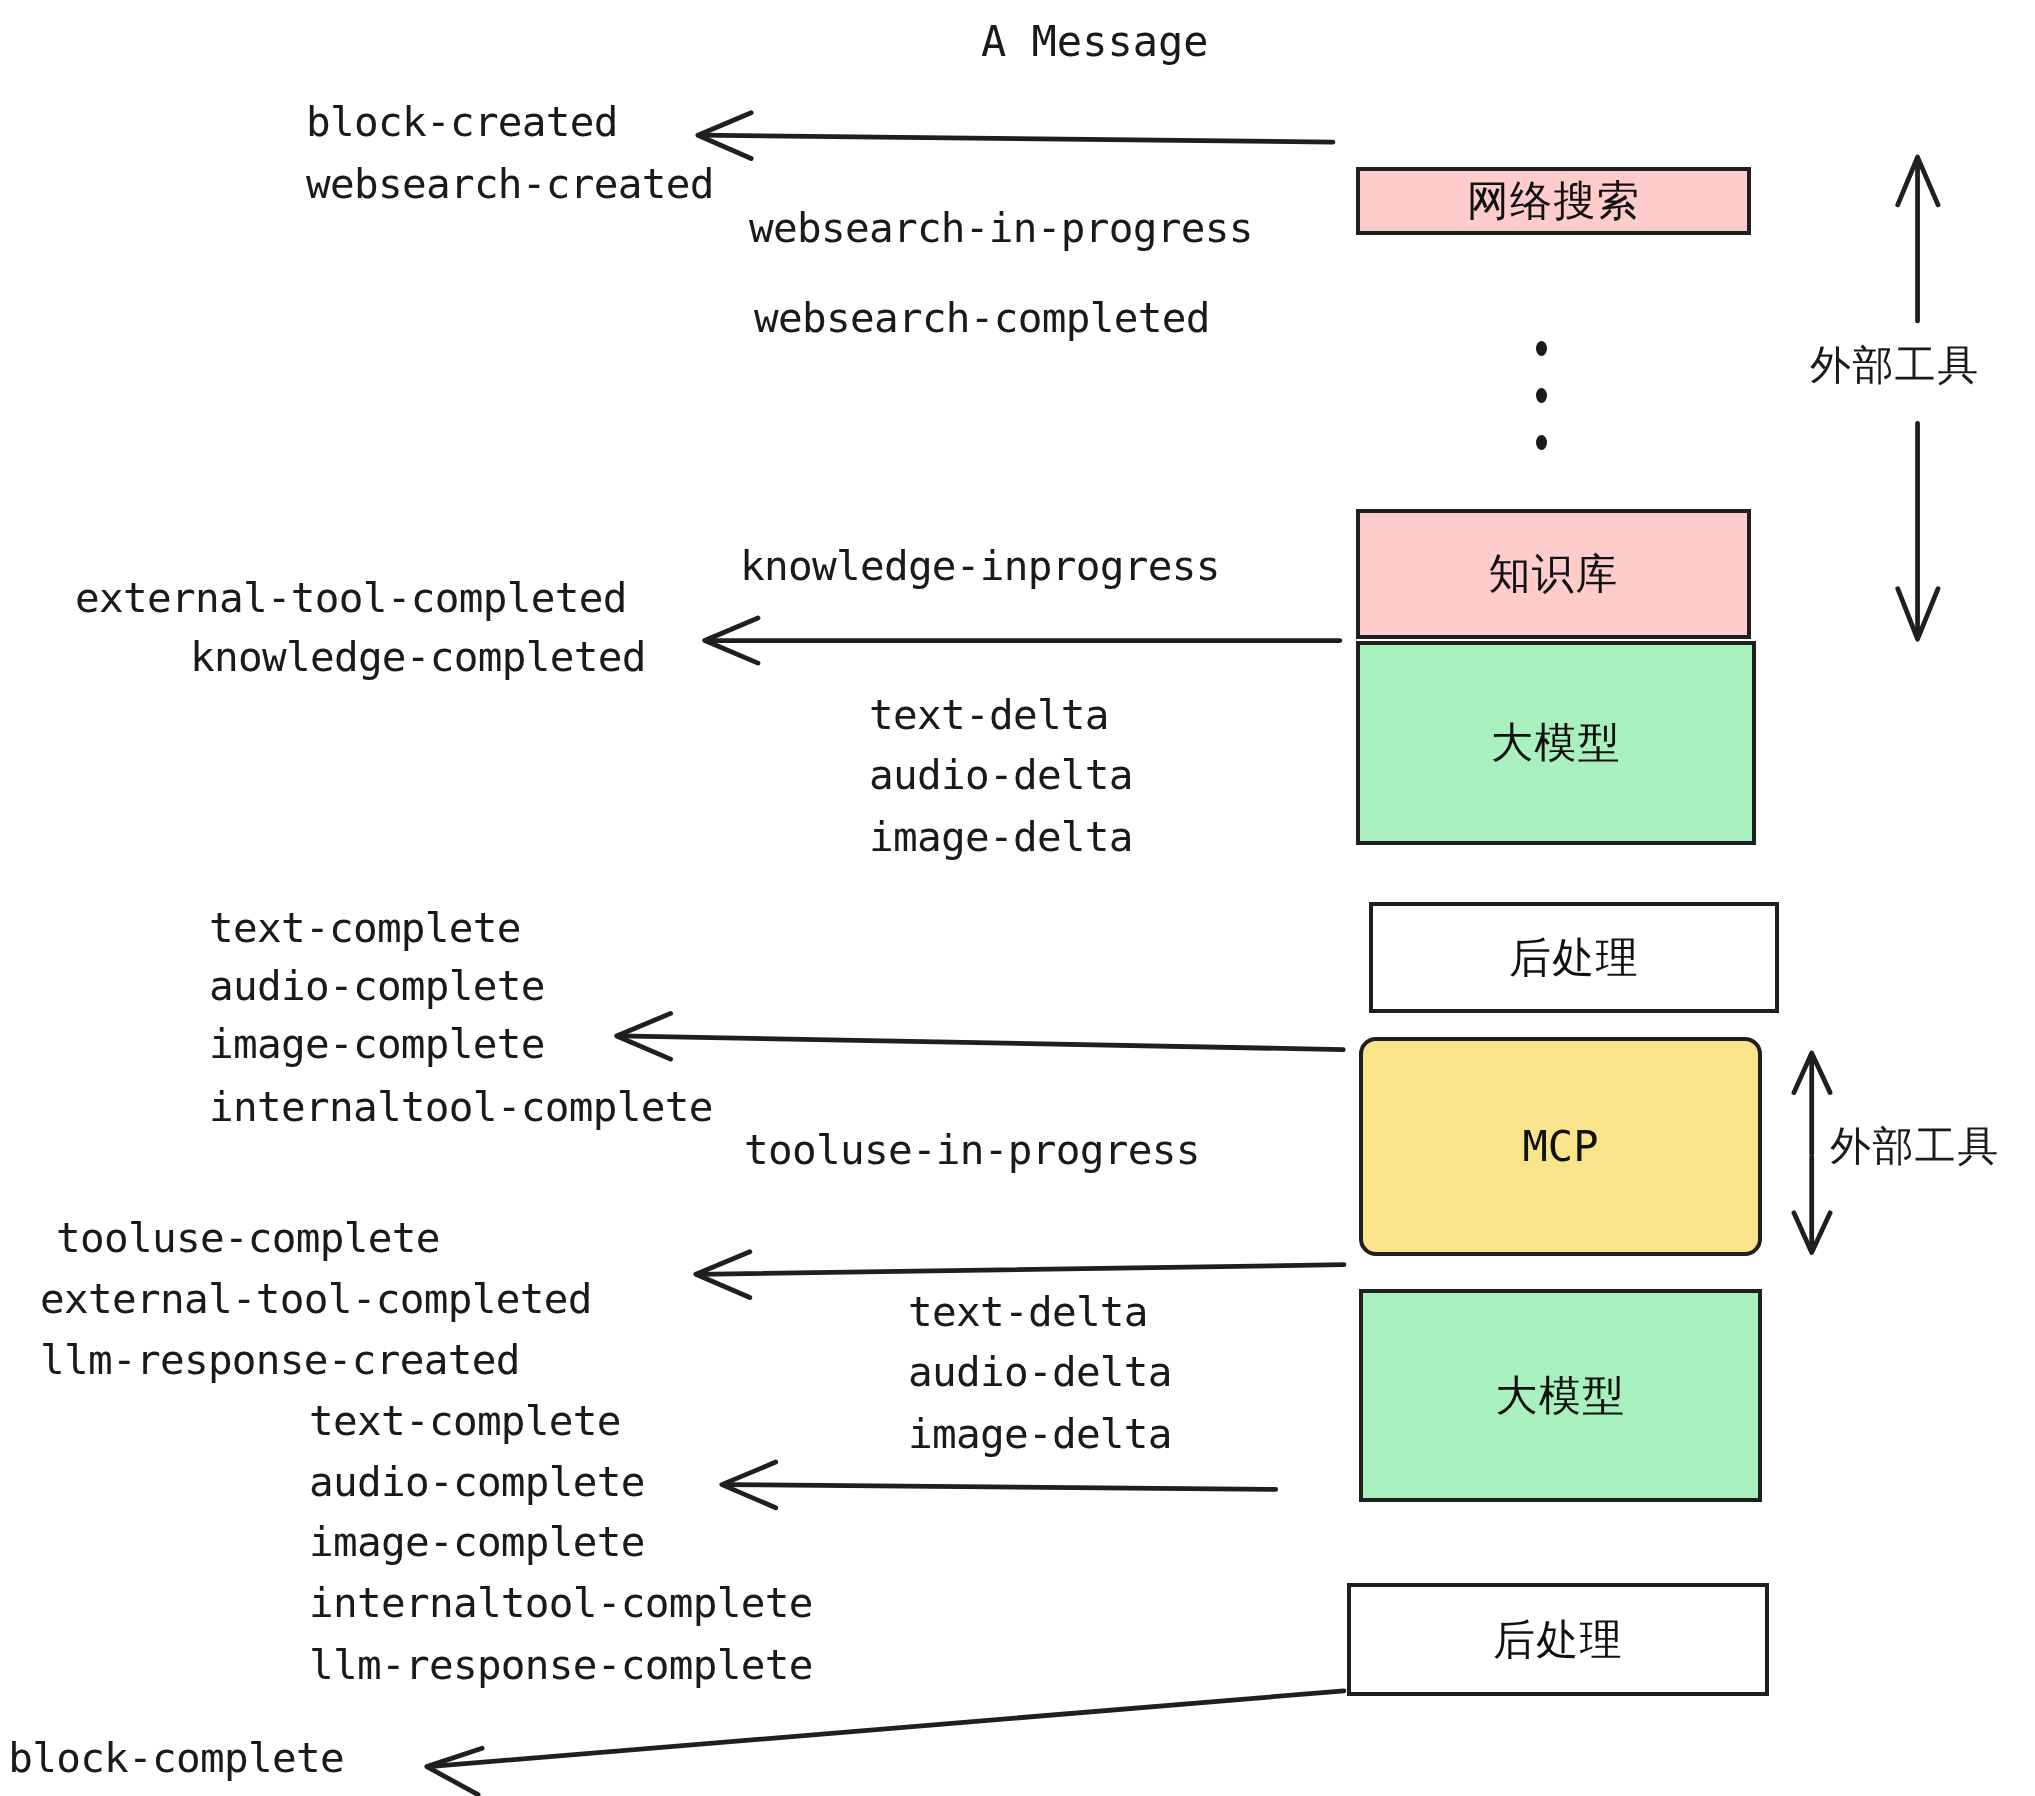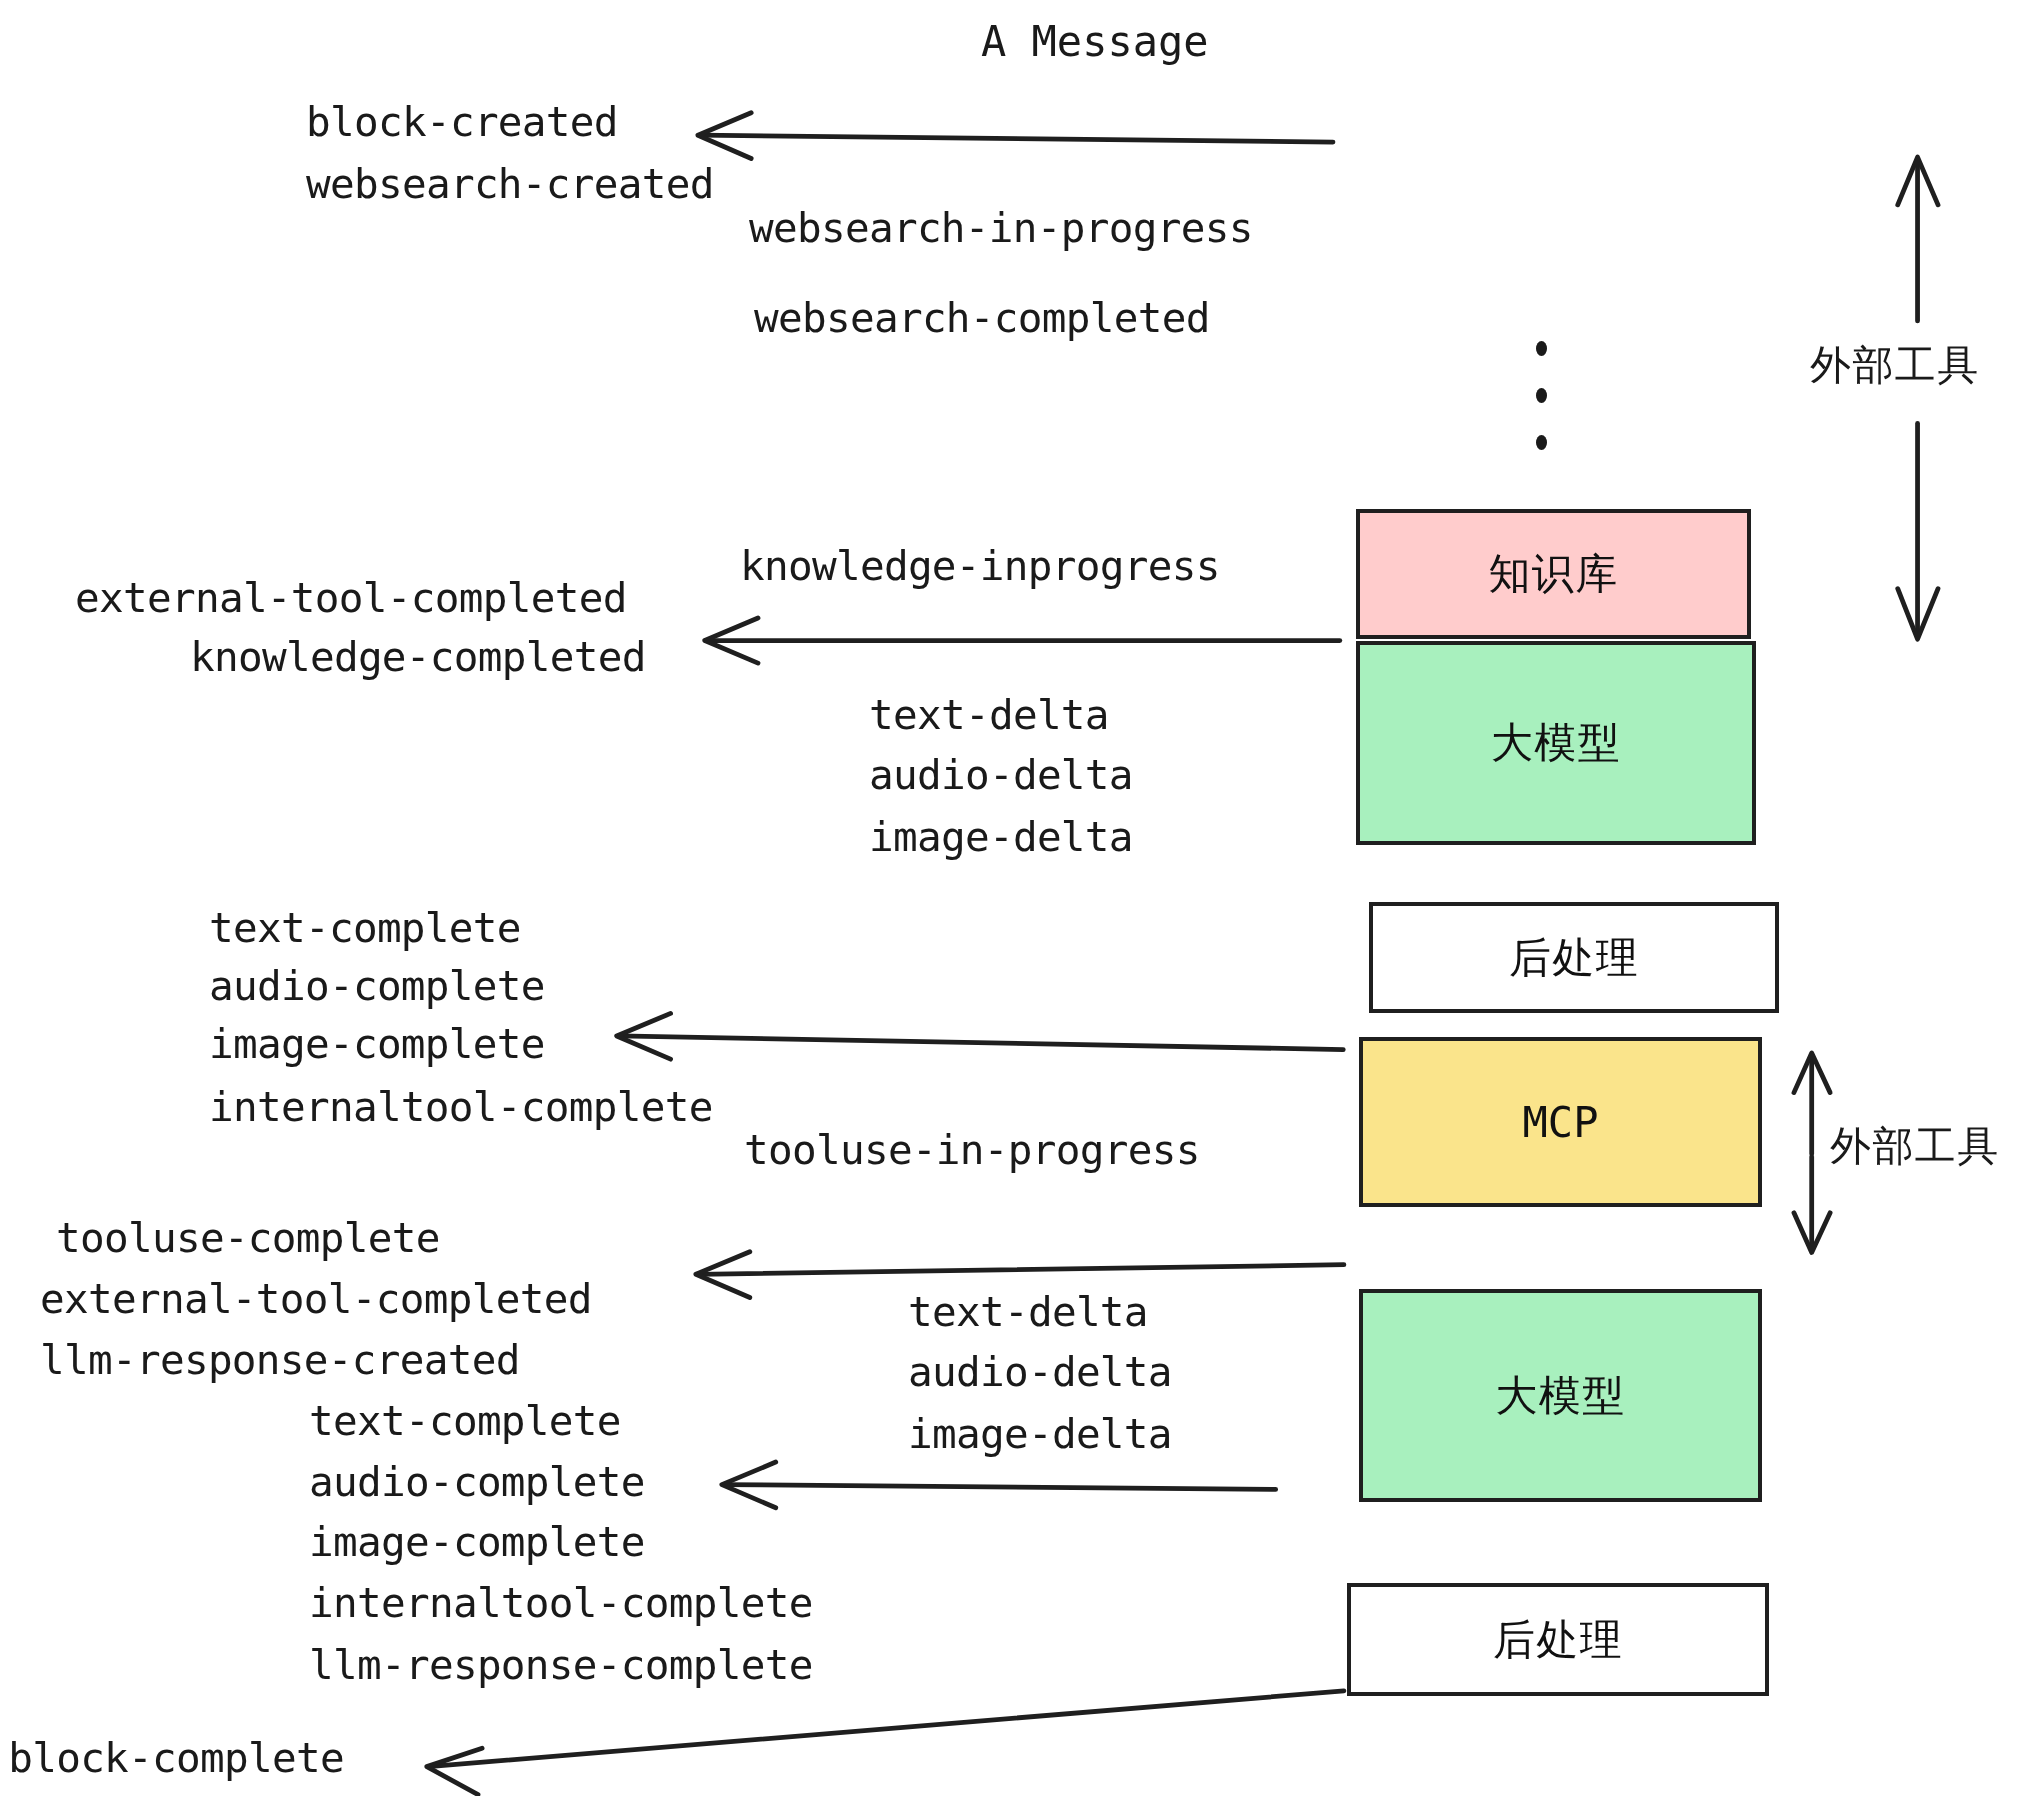--- a/index.html
+++ b/index.html
@@ -63,40 +63,43 @@
       <path d="M2808 620 L2808 930"></path>
       <path d="M2779 862 L2808 936 L2838 862"></path>
 
       <path d="M2653 1690 L2653 1548"></path>
       <path d="M2627 1600 L2653 1542 L2680 1600"></path>
       <path d="M2653 1694 L2653 1828"></path>
       <path d="M2627 1776 L2653 1834 L2680 1776"></path>
     </g>
   </svg>
 
+  <div class="box cjk" style="left:1356px;top:167px;width:395px;height:68px;background:#FFCCCC;">
+    <span>网络搜索</span>
+  </div>
 
   <div class="dots" style="left:1535px;top:341px;width:13.7px;height:109px;">
     <i></i>
     <i></i>
     <i></i>
   </div>
 
   <div class="box cjk" style="left:1356px;top:509px;width:395px;height:130px;background:#FFCCCC;">
     <span>知识库</span>
   </div>
 
   <div class="box cjk" style="left:1356px;top:641px;width:400px;height:204px;background:#A8F0BE;">
     <span>大模型</span>
   </div>
 
   <div class="box cjk" style="left:1369px;top:902px;width:410px;height:111px;background:#FFFFFF;border-width:4.1px;">
     <span>后处理</span>
   </div>
 
-  <div class="box mono" style="left:1359px;top:1037px;width:403px;height:170px;background:#FAE48B;">
+  <div class="box mono" style="left:1359px;top:1037px;width:403px;height:219px;background:#FAE48B;border-radius:17px;">
     <span>MCP</span>
   </div>
 
   <div class="box cjk" style="left:1359px;top:1289px;width:403px;height:213px;background:#A8F0BE;">
     <span>大模型</span>
   </div>
 
   <div class="box cjk" style="left:1347px;top:1583px;width:422px;height:113px;background:#FFFFFF;border-width:4.1px;">
     <span>后处理</span>
   </div>

